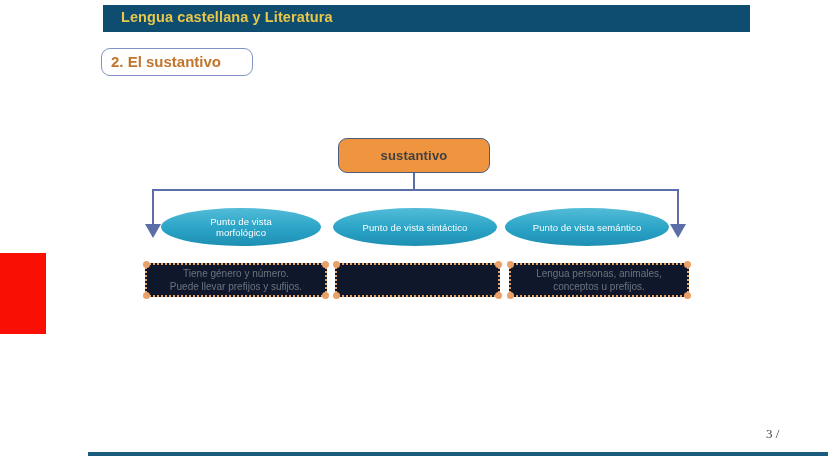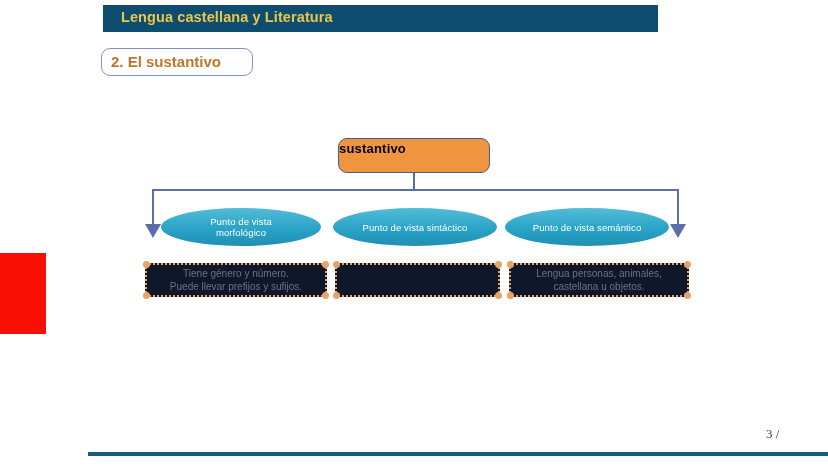--- a/index.html
+++ b/index.html
@@ -33,21 +33,21 @@
     top: 0px;
     width: 666px;
     height: 458px;
     background: #ffffff;
   }
   
   #header-band {
     position: absolute;
     left: 23px;
     top: 5px;
-    width: 555px;
+    width: 647px;
     height: 27px;
     background: #0e4d70;
   }
   #header-title {
     position: absolute;
     left: 18px;
     top: 4px;
     font-size: 14.5px;
     font-weight: bold;
     color: #e8c74a;
@@ -83,24 +83,25 @@
     width: 152px;
     height: 35px;
     background: #f0953f;
     border: 1.6px solid #4b5c86;
     border-radius: 9px;
     box-sizing: border-box;
   }
   #root-node-text {
     position: absolute;
     width: 100%;
-    top: 2px;
+    top: 9px;
+    text-align: center;
     font-size: 13px;
     font-weight: bold;
-    color: #000000;
+    color: #404040;
     letter-spacing: 0.2px;
   }
   
   .conn {
     position: absolute;
     background: #5b6ea8;
   }
   #conn-stem      { left: 333px; top: 173px; width: 2px;  height: 17px; }
   #conn-bus       { left: 72px;  top: 189px; width: 527px; height: 2px; }
   #conn-left-drop { left: 72px;  top: 189px; width: 2px;  height: 36px; }
@@ -243,21 +244,21 @@
     <div class="detail-box" id="detail-1">
       <div class="corner-dot" style="left:-4px;  top:-4px;"></div>
       <div class="corner-dot" style="right:-4px; top:-4px;"></div>
       <div class="corner-dot" style="left:-4px;  bottom:-4px;"></div>
       <div class="corner-dot" style="right:-4px; bottom:-4px;"></div>
     </div>
 
     <div class="detail-box" id="detail-2">
       <div class="detail-text">
         <span>Lengua personas, animales,</span><br>
-        <span>castellana u objetos.</span>
+        <span>conceptos u prefijos.</span>
       </div>
       <div class="corner-dot" style="left:-4px;  top:-4px;"></div>
       <div class="corner-dot" style="right:-4px; top:-4px;"></div>
       <div class="corner-dot" style="left:-4px;  bottom:-4px;"></div>
       <div class="corner-dot" style="right:-4px; bottom:-4px;"></div>
     </div>
 
     <div id="slide-bottom-rule"></div>
   </div>
 

